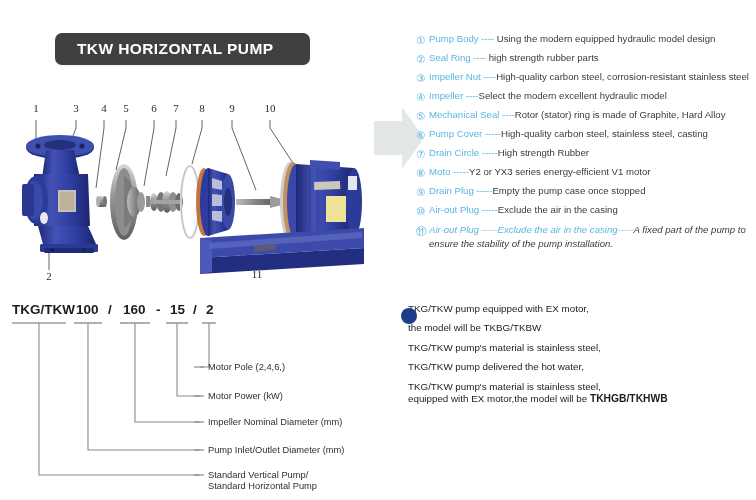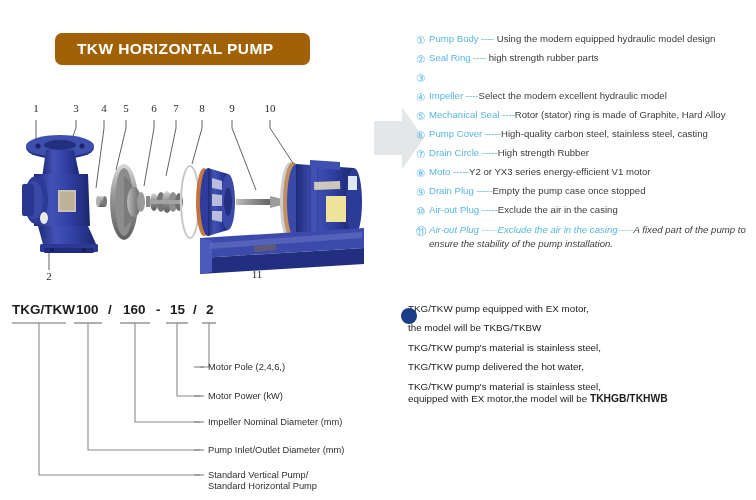--- a/index.html
+++ b/index.html
@@ -11,21 +11,21 @@
     position: relative;
     font-family: "Liberation Sans", sans-serif;
     overflow: hidden;
   }
 
   
   .title-banner {
     position: absolute;
     left: 55px; top: 33px;
     width: 255px; height: 32px;
-    background: #a16207;
+    background: #404040;
     border-radius: 7px;
     display: flex; align-items: center;
     box-shadow: 0 1px 2px rgba(0,0,0,0.06);
   }
   .title-banner span {
     color: #ffffff;
     font-size: 15.5px;
     font-weight: bold;
     letter-spacing: 0.4px;
     margin-left: 22px;
@@ -294,20 +294,21 @@
     <div class="f-text"><span class="hl">Pump Body</span><span class="hl"> ---- </span><span>Using the modern equipped hydraulic model design</span></div>
   </div>
 
   <div class="feature-row">
     <div class="f-num">②</div>
     <div class="f-text"><span class="hl">Seal Ring</span><span class="hl"> ---- </span><span>high strength rubber parts</span></div>
   </div>
 
   <div class="feature-row">
     <div class="f-num">③</div>
+    <div class="f-text"><span class="hl">Impeller Nut</span><span class="hl"> ----</span><span>High-quality carbon steel, corrosion-resistant stainless steel</span></div>
   </div>
 
   <div class="feature-row">
     <div class="f-num">④</div>
     <div class="f-text"><span class="hl">Impeller</span><span class="hl"> ----</span><span>Select the modern excellent hydraulic model</span></div>
   </div>
 
   <div class="feature-row">
     <div class="f-num">⑤</div>
     <div class="f-text"><span class="hl">Mechanical Seal</span><span class="hl"> ----</span><span>Rotor (stator) ring is made of Graphite, Hard Alloy</span></div>

